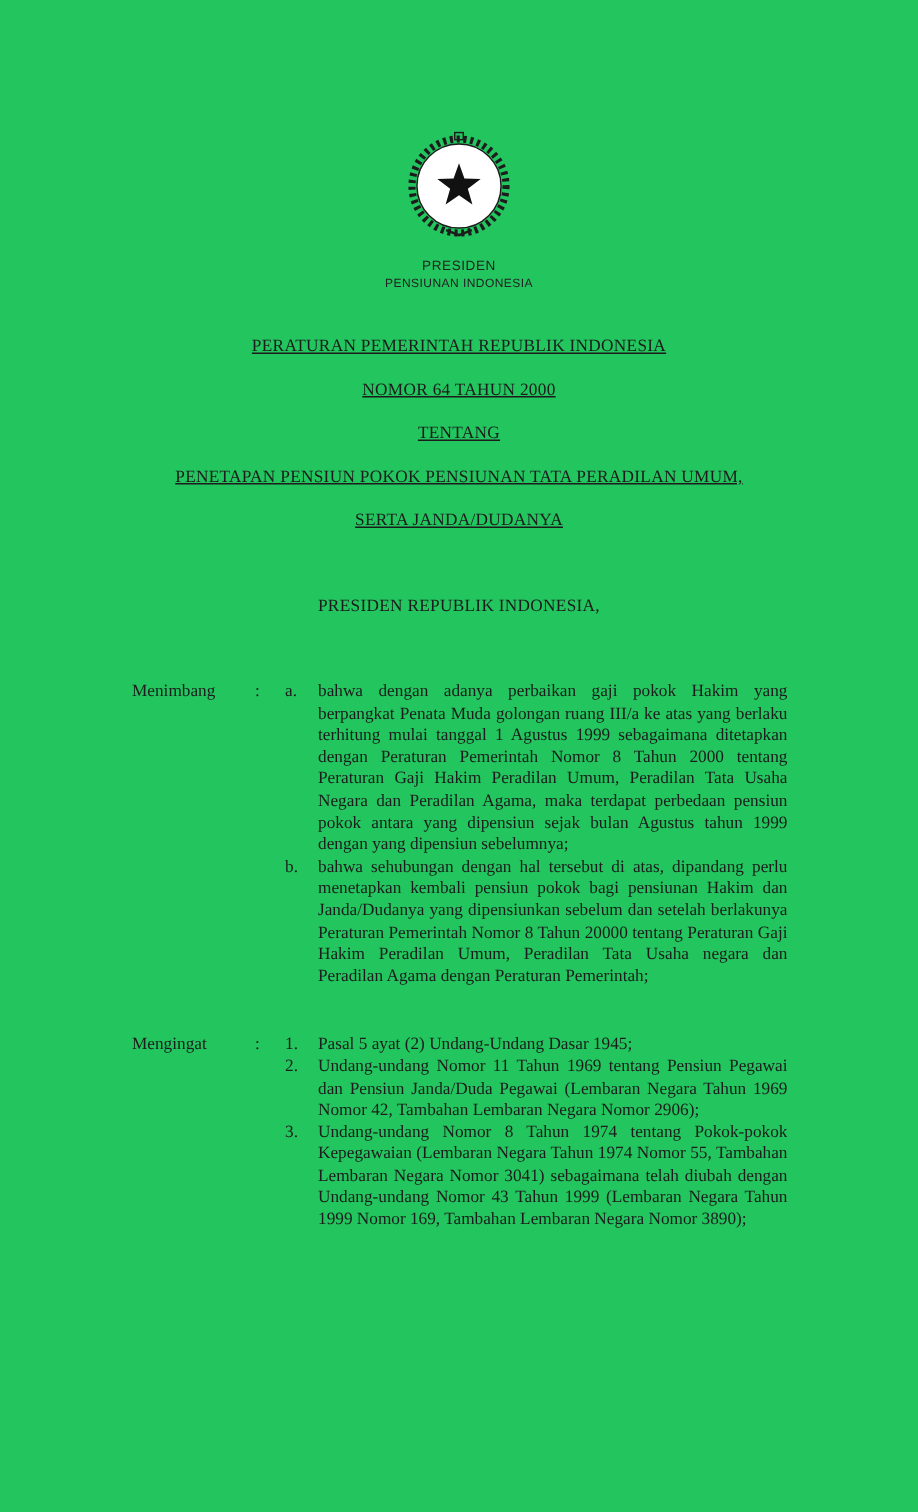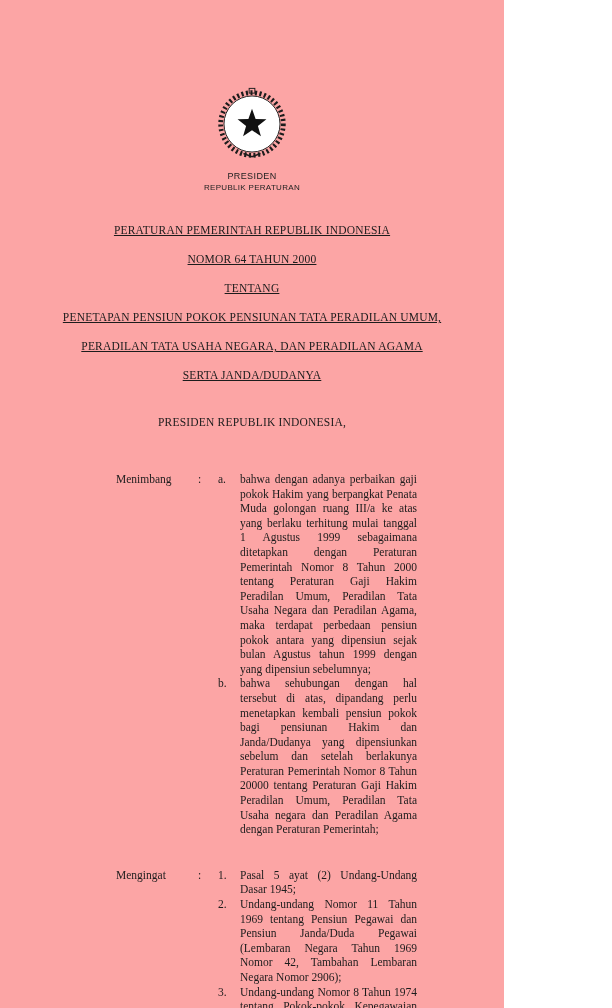--- a/index.html
+++ b/index.html
@@ -1,20 +1,20 @@
 <!DOCTYPE html>
 <html><head>
 <meta charset="utf-8">
 <style>
   html, body { margin: 0; padding: 0; background: #ffffff; }
   .page {
     position: relative;
-    width: 504px;
+    width: 612px;
     height: 1008px;
-    background: #fca5a5;
+    background: #22c55e;
     font-family: "Liberation Serif", serif;
     color: #1c1c1c;
     box-sizing: border-box;
     overflow: hidden;
   }
   .emblem-block { text-align: center; padding-top: 86px; }
   .seal { display: inline-block; }
   .seal svg { display: block; margin: 0 auto; }
   .org-line1 {
     font-family: "Liberation Sans", sans-serif;
@@ -27,25 +27,25 @@
   .title-block { text-align: center; margin-top: 32px; text-decoration: underline; }
   .title-block p {
     margin: 0 0 17px 0;
     font-size: 11.5px;
     letter-spacing: 0.2px;
   }
   .salutation {
     text-align: center;
     font-size: 11.5px;
     letter-spacing: 0.2px;
-    margin-top: 35px;
+    margin-top: 45px;
   }
   .content {
     margin-top: 44px;
-    padding-left: 116px;
+    padding-left: 88px;
     padding-right: 87px;
   }
   .section { display: flex; font-size: 11.5px; line-height: 14.6px; }
   .section + .section { margin-top: 31px; }
   .sec-label { width: 82px; flex: 0 0 82px; }
   .sec-colon { width: 20px; flex: 0 0 20px; }
   .sec-items { flex: 1 1 auto; }
   .item { display: flex; }
   .item-marker { width: 22px; flex: 0 0 22px; }
   .item-text { flex: 1 1 auto; text-align: justify; }
@@ -63,29 +63,28 @@
         <circle cx="40" cy="40" r="29.5" fill="#ffffff" stroke="#1c1c1c" stroke-width="1"></circle>
 
         <rect x="37" y="2.5" width="6" height="5" fill="none" stroke="#1c1c1c" stroke-width="1"></rect>
 
         <path d="M31 71 L40 74.5 L49 71" fill="none" stroke="#1c1c1c" stroke-width="1.6"></path>
 
         <polygon points="40,24 43.8,34.7 55.2,35.1 46.2,42.0 49.4,52.9 40,46.5 30.6,52.9 33.8,42.0 24.8,35.1 36.2,34.7" fill="#111"></polygon>
       </svg>
     </span>
     <div class="org-line1">PRESIDEN</div>
-    <div class="org-line2">REPUBLIK PERATURAN</div>
+    <div class="org-line2">PENSIUNAN INDONESIA</div>
   </div>
 
   <div class="title-block">
     <p>PERATURAN PEMERINTAH REPUBLIK INDONESIA</p>
     <p>NOMOR 64 TAHUN 2000</p>
     <p>TENTANG</p>
     <p>PENETAPAN PENSIUN POKOK PENSIUNAN TATA PERADILAN UMUM,</p>
-    <p>PERADILAN TATA USAHA NEGARA, DAN PERADILAN AGAMA</p>
     <p>SERTA JANDA/DUDANYA</p>
   </div>
 
   <div class="salutation">PRESIDEN REPUBLIK INDONESIA,</div>
 
   <div class="content">
 
     <div class="section">
       <div class="sec-label">Menimbang</div>
       <div class="sec-colon">:</div>

